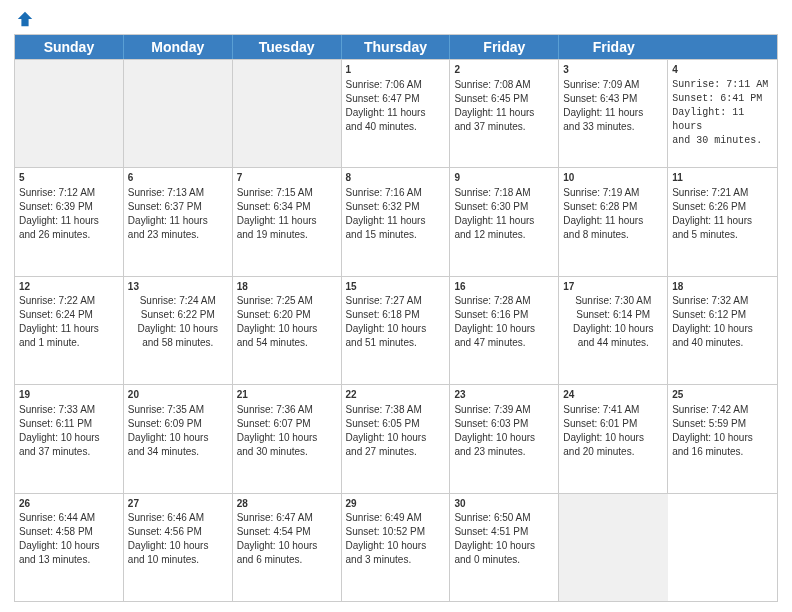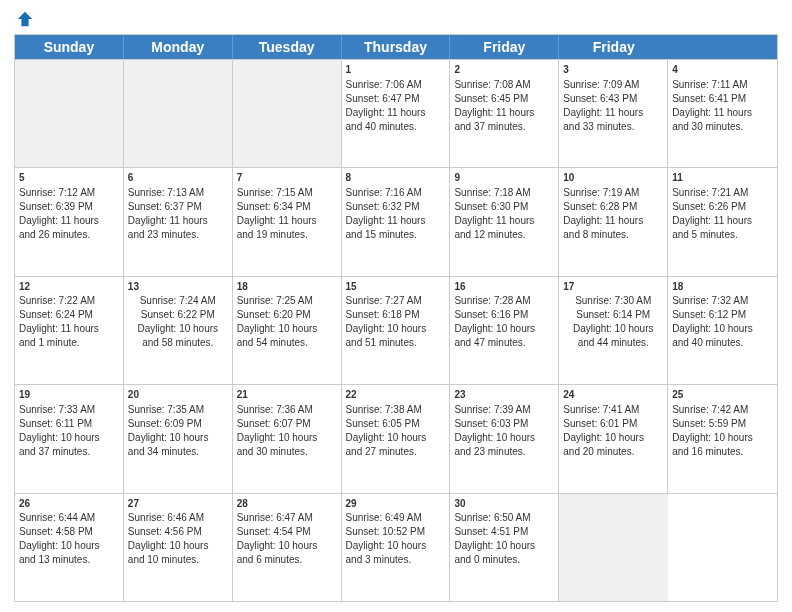--- a/index.html
+++ b/index.html
@@ -164,21 +164,21 @@
           </div>
           <div class="cal-cell">
             <span class="day-number">3</span>
             <div class="cell-text" style="white-space: pre-line;">Sunrise: 7:09 AM
 Sunset: 6:43 PM
 Daylight: 11 hours
 and 33 minutes.</div>
           </div>
           <div class="cal-cell">
             <span class="day-number">4</span>
-            <div class="cell-text" style="white-space: pre-line;">Sunrise: 7:11 AM
+            <div class="cell-text" style="white-space: pre-line; font-family: Liberation Mono, monospace;">Sunrise: 7:11 AM
 Sunset: 6:41 PM
 Daylight: 11 hours
 and 30 minutes.</div>
           </div>
         </div>
         <div class="cal-week">
           <div class="cal-cell">
             <span class="day-number">5</span>
             <div class="cell-text" style="white-space: pre-line;">Sunrise: 7:12 AM
 Sunset: 6:39 PM

